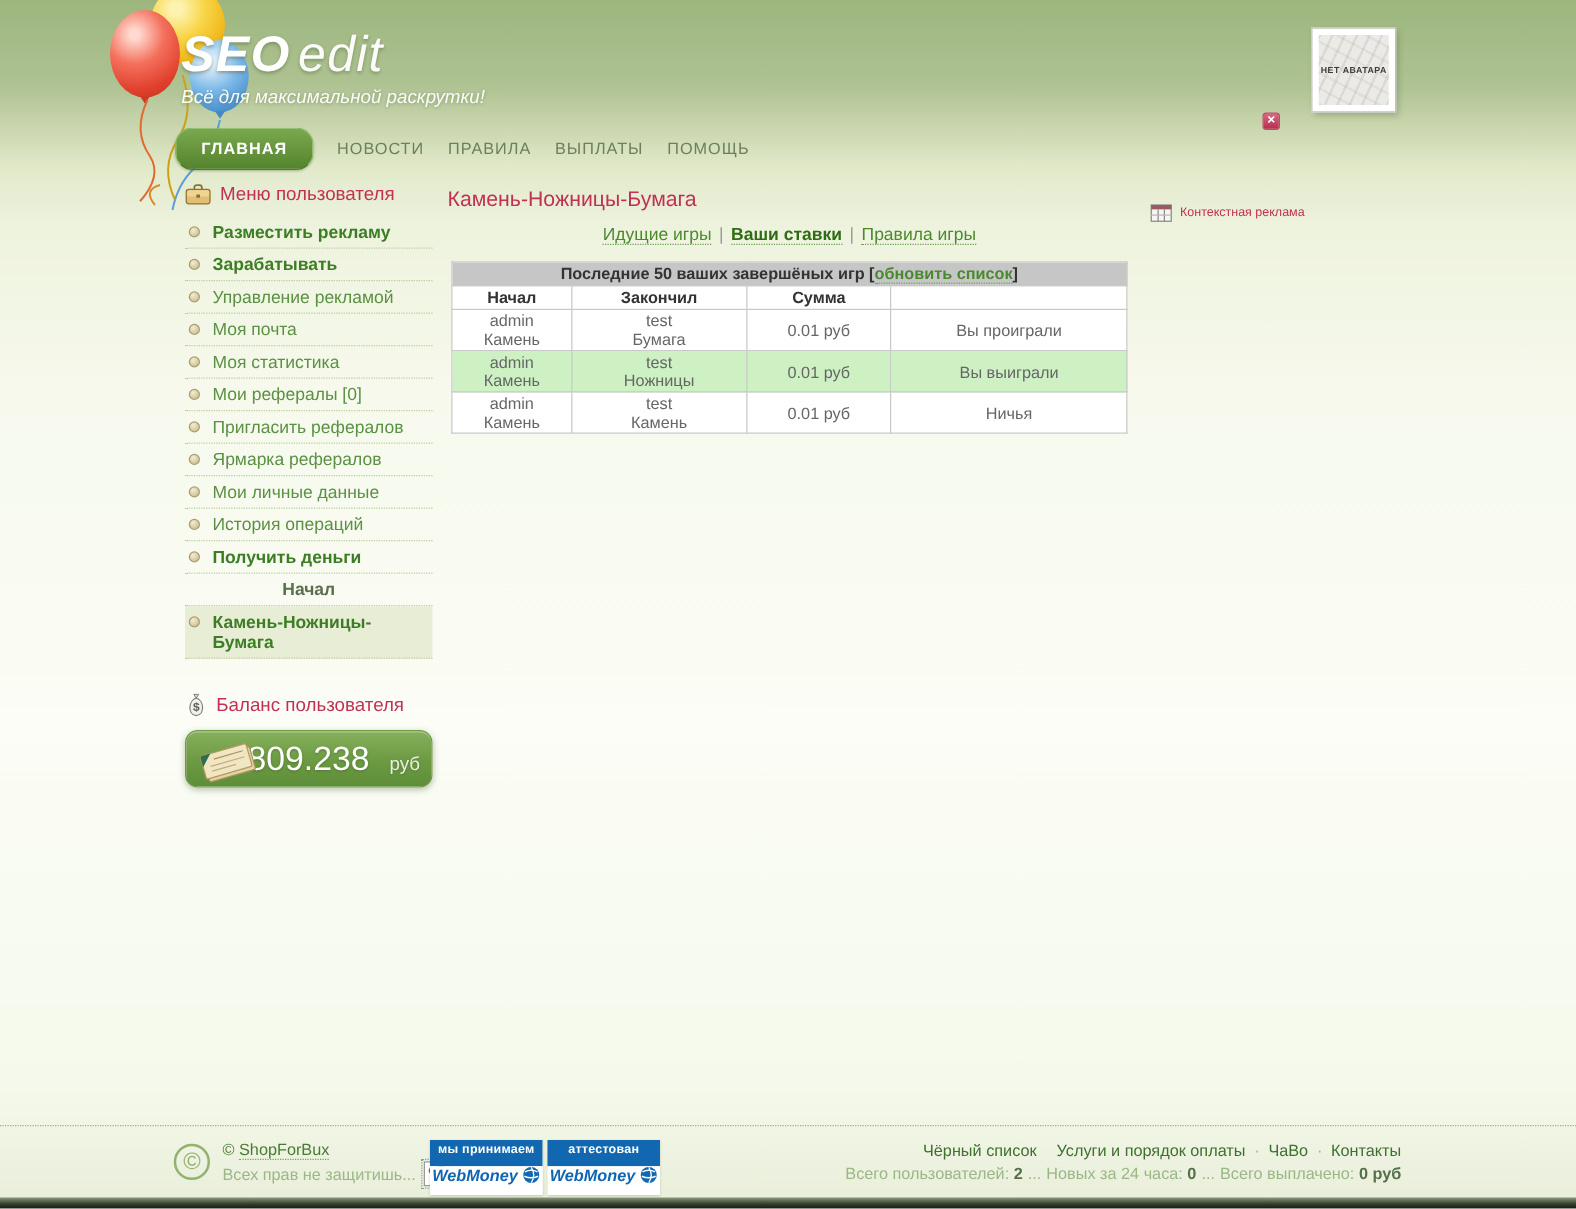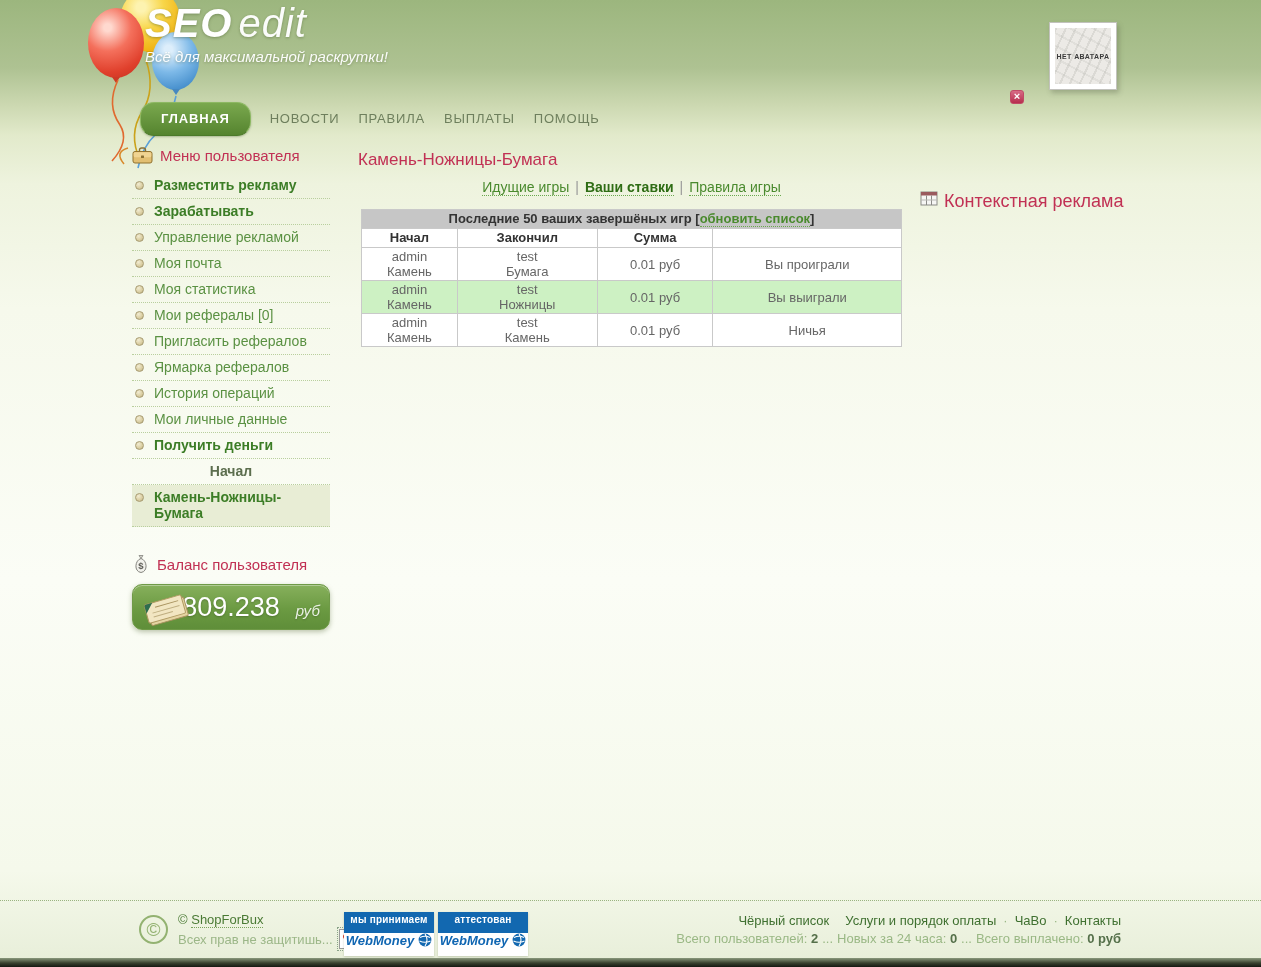--- a/index.html
+++ b/index.html
@@ -19,21 +19,21 @@
   .balloon-yellow { left:120px; top:-12px; width:60px; height:64px;
     background:radial-gradient(circle at 35% 30%, #fdf3b0 8%, #f8d649 38%, #f0b517 72%, #d99c08 100%); }
   .balloon-yellow::after { border-top:6px solid #e0a60d; }
   .balloon-blue { left:152px; top:32px; width:47px; height:58px;
     background:radial-gradient(circle at 35% 30%, #ddeefb 8%, #7db9e8 45%, #4b93cf 78%, #3a7cb5 100%); }
   .balloon-blue::after { border-top:6px solid #4688c0; }
   .balloon-red { left:88px; top:8px; width:56px; height:70px;
     background:radial-gradient(circle at 35% 28%, #ffd9cf 6%, #f4705c 38%, #e0402c 72%, #c02f1e 100%); }
   .balloon-red::after { border-top:6px solid #cc3a26; }
   .strings { position:absolute; left:88px; top:58px; pointer-events:none; }
-  .logo { position:absolute; left:145px; top:1px; z-index:5; color:#fff; cursor:pointer;
+  .logo { position:absolute; left:145px; top:22px; z-index:5; color:#fff; cursor:pointer;
     text-shadow:0 1px 3px rgba(70,90,45,.45); }
   .logo-line { font-style:italic; font-size:40px; line-height:44px; letter-spacing:1px; }
   .logo-line .b { font-weight:bold; }
   .logo-line .l { font-weight:normal; opacity:.96; margin-left:6px; }
   .tagline { font-style:italic; font-size:15px; margin-top:3px; opacity:.95; }
 
   
   .welcome { position:absolute; left:898px; top:36px; font-size:13px; color:#7c9568; }
   .welcome-title { font-weight:bold; color:#2c6a14; letter-spacing:.4px; margin-bottom:5px; }
   .welcome b { color:#2c6a14; }
@@ -52,61 +52,61 @@
 
   
   .nav { position:absolute; left:140px; top:105px; height:27px; display:flex; align-items:center; gap:19px; z-index:6; }
   .nav-pill { height:27px; padding:16px 20px; border-radius:14px; display:flex; align-items:center;
     background:linear-gradient(#7aa84e,#55842f); border:1px solid #8db863; border-bottom-color:#4c7a2a;
     color:#fff; font-size:13px; font-weight:bold; letter-spacing:.8px; cursor:pointer;
     box-shadow:0 1px 2px rgba(70,95,45,.35); }
   .nav-link { color:#6e7f5d; font-size:13px; letter-spacing:.8px; cursor:pointer; }
 
   
-  .sidebar { position:absolute; left:132px; top:147px; width:198px; }
+  .sidebar { position:absolute; left:148px; top:147px; width:198px; }
   .side-title { display:flex; align-items:center; gap:7px; font-size:15px; color:#c13154; margin-bottom:9px; }
   .menu { list-style:none; }
   .menu li { position:relative; padding:4px 0 5px 22px; font-size:14px; color:#5a9142;
     border-bottom:1px dotted #b9cf9e; cursor:pointer; }
   .menu li .bullet { position:absolute; left:3px; top:8px; width:9px; height:9px; border-radius:50%;
     background:radial-gradient(circle at 35% 30%, #f2ecd2, #d9cda0 60%, #b8ac7e); border:1px solid #a89c72; }
   .menu li.bold { font-weight:bold; color:#3c7d26; }
   .menu li.section { text-align:center; padding-left:0; font-weight:bold; color:#5c6e4e; cursor:default; }
   .menu li.active { background:#e8edd5; font-weight:bold; color:#3c7d26; }
   .balance-title { margin-top:27px; }
   .balance-box { position:relative; margin-top:10px; width:198px; height:46px; border-radius:10px;
     background:linear-gradient(180deg,#87b05c,#6b9a42 55%,#5f8e39); border:1px solid #6f9a47;
     box-shadow:0 2px 5px rgba(90,110,60,.4), inset 0 1px 0 rgba(255,255,255,.35);
     display:flex; align-items:center; cursor:pointer; }
   .balance-box .ticket { position:absolute; left:9px; top:5px; }
   .balance-text { width:100%; text-align:center; padding-left:40px; color:#fff;
     text-shadow:0 1px 2px rgba(50,70,30,.4); }
   .balance-text .amount { font-size:27px; }
-  .balance-text .cur { font-size:15px; opacity:.85; margin-left:16px;font-style:italic; }
+  .balance-text .cur { font-size:15px; opacity:.85; margin-left:16px; }
 
   
   .main-title { position:absolute; left:358px; top:150px; font-size:17px; color:#c13154; }
   .tabs { position:absolute; left:361px; top:179px; width:541px; text-align:center; font-size:14px; color:#999; }
   .tabs a { color:#4a8a2e; text-decoration:none; border-bottom:1px dotted #6aa84e; cursor:pointer; }
   .tabs a.active { font-weight:bold; color:#2f6d15; }
   .tabs .sep { margin:0 6px; color:#999; }
   .game-table { position:absolute; left:361px; top:209px; width:541px; border-collapse:collapse;
     background:#fff; font-size:13px; }
   .game-table td, .game-table th { border:1px solid #c9c9c9; text-align:center; }
   .game-table .caption-cell { background:#c6c6c6; color:#333; font-weight:bold; padding:1px 0 2px; }
   .game-table .caption-cell a { color:#4a8a2e; font-weight:bold; text-decoration:none;
     border-bottom:1px dotted #6aa84e; cursor:pointer; }
   .game-table th { color:#333; padding:1px 14px 2px; font-size:13px; }
   .game-table td.cell { color:#666; padding:1px 0; line-height:15px; height:31px; }
   .game-table tr.win td { background:#cdf1c3; }
   .col-start { width:96px; } .col-fin { width:140px; } .col-sum { width:116px; } .col-res { width:189px; }
 
   
-  .ad-label { position:absolute; left:920px; top:163px; display:flex; align-items:flex-start; gap:6px;
-    font-size:18px; color:#c13154;margin-top:28px; }
+  .ad-label { position:absolute; left:920px; top:163px; display:flex; align-items:center; gap:6px;
+    font-size:10px; color:#c13154; }
 
   
   .footer-sep { position:absolute; left:0; right:0; top:900px; border-top:1px dotted #9ab380; }
   .copy-circle { position:absolute; left:139px; top:915px; width:29px; height:29px; border-radius:50%;
     border:2px solid #93b271; color:#93b271; font-size:19px; line-height:25px; text-align:center; }
   .copy-block { position:absolute; left:178px; top:912px; font-size:13px; }
   .copy-block .line1 { color:#4a7a34; }
   .copy-block .line1 a { color:#4a7a34; text-decoration:none; border-bottom:1px dotted #7aa45c; cursor:pointer; }
   .copy-block .line2 { margin-top:2px; color:#9cb788; display:flex; align-items:center; gap:6px; }
   .broken-img { width:20px; height:20px; background:#fff; border:1px solid #9a9a9a;
@@ -175,22 +175,22 @@
     </div>
     <ul class="menu">
       <li class="bold"><span class="bullet"></span><span>Разместить рекламу</span></li>
       <li class="bold"><span class="bullet"></span><span>Зарабатывать</span></li>
       <li><span class="bullet"></span><span>Управление рекламой</span></li>
       <li><span class="bullet"></span><span>Моя почта</span></li>
       <li><span class="bullet"></span><span>Моя статистика</span></li>
       <li><span class="bullet"></span><span>Мои рефералы [0]</span></li>
       <li><span class="bullet"></span><span>Пригласить рефералов</span></li>
       <li><span class="bullet"></span><span>Ярмарка рефералов</span></li>
+      <li><span class="bullet"></span><span>Мои личные данные</span></li>
       <li><span class="bullet"></span><span>История операций</span></li>
-      <li><span class="bullet"></span><span>Мои личные данные</span></li>
       <li class="bold"><span class="bullet"></span><span>Получить деньги</span></li>
       <li class="section">Начал</li>
       <li class="active"><span class="bullet"></span><span>Камень-Ножницы-Бумага</span></li>
     </ul>
 
     <div class="side-title balance-title">
       <svg width="18" height="20" viewBox="0 0 18 20">
         <path d="M7 1.5 h4 l-2 3 z" fill="#d8d8d2" stroke="#84847e" stroke-width="0.8"></path>
         <path d="M9 4.5 c6 1.5 7.5 13 0 14 c-7.5 -1 -6 -12.5 0 -14 z" fill="#f2f2ec" stroke="#84847e"></path>
         <text x="9" y="14.5" font-size="9.5" font-weight="bold" fill="#5c5c56" text-anchor="middle">$</text>

